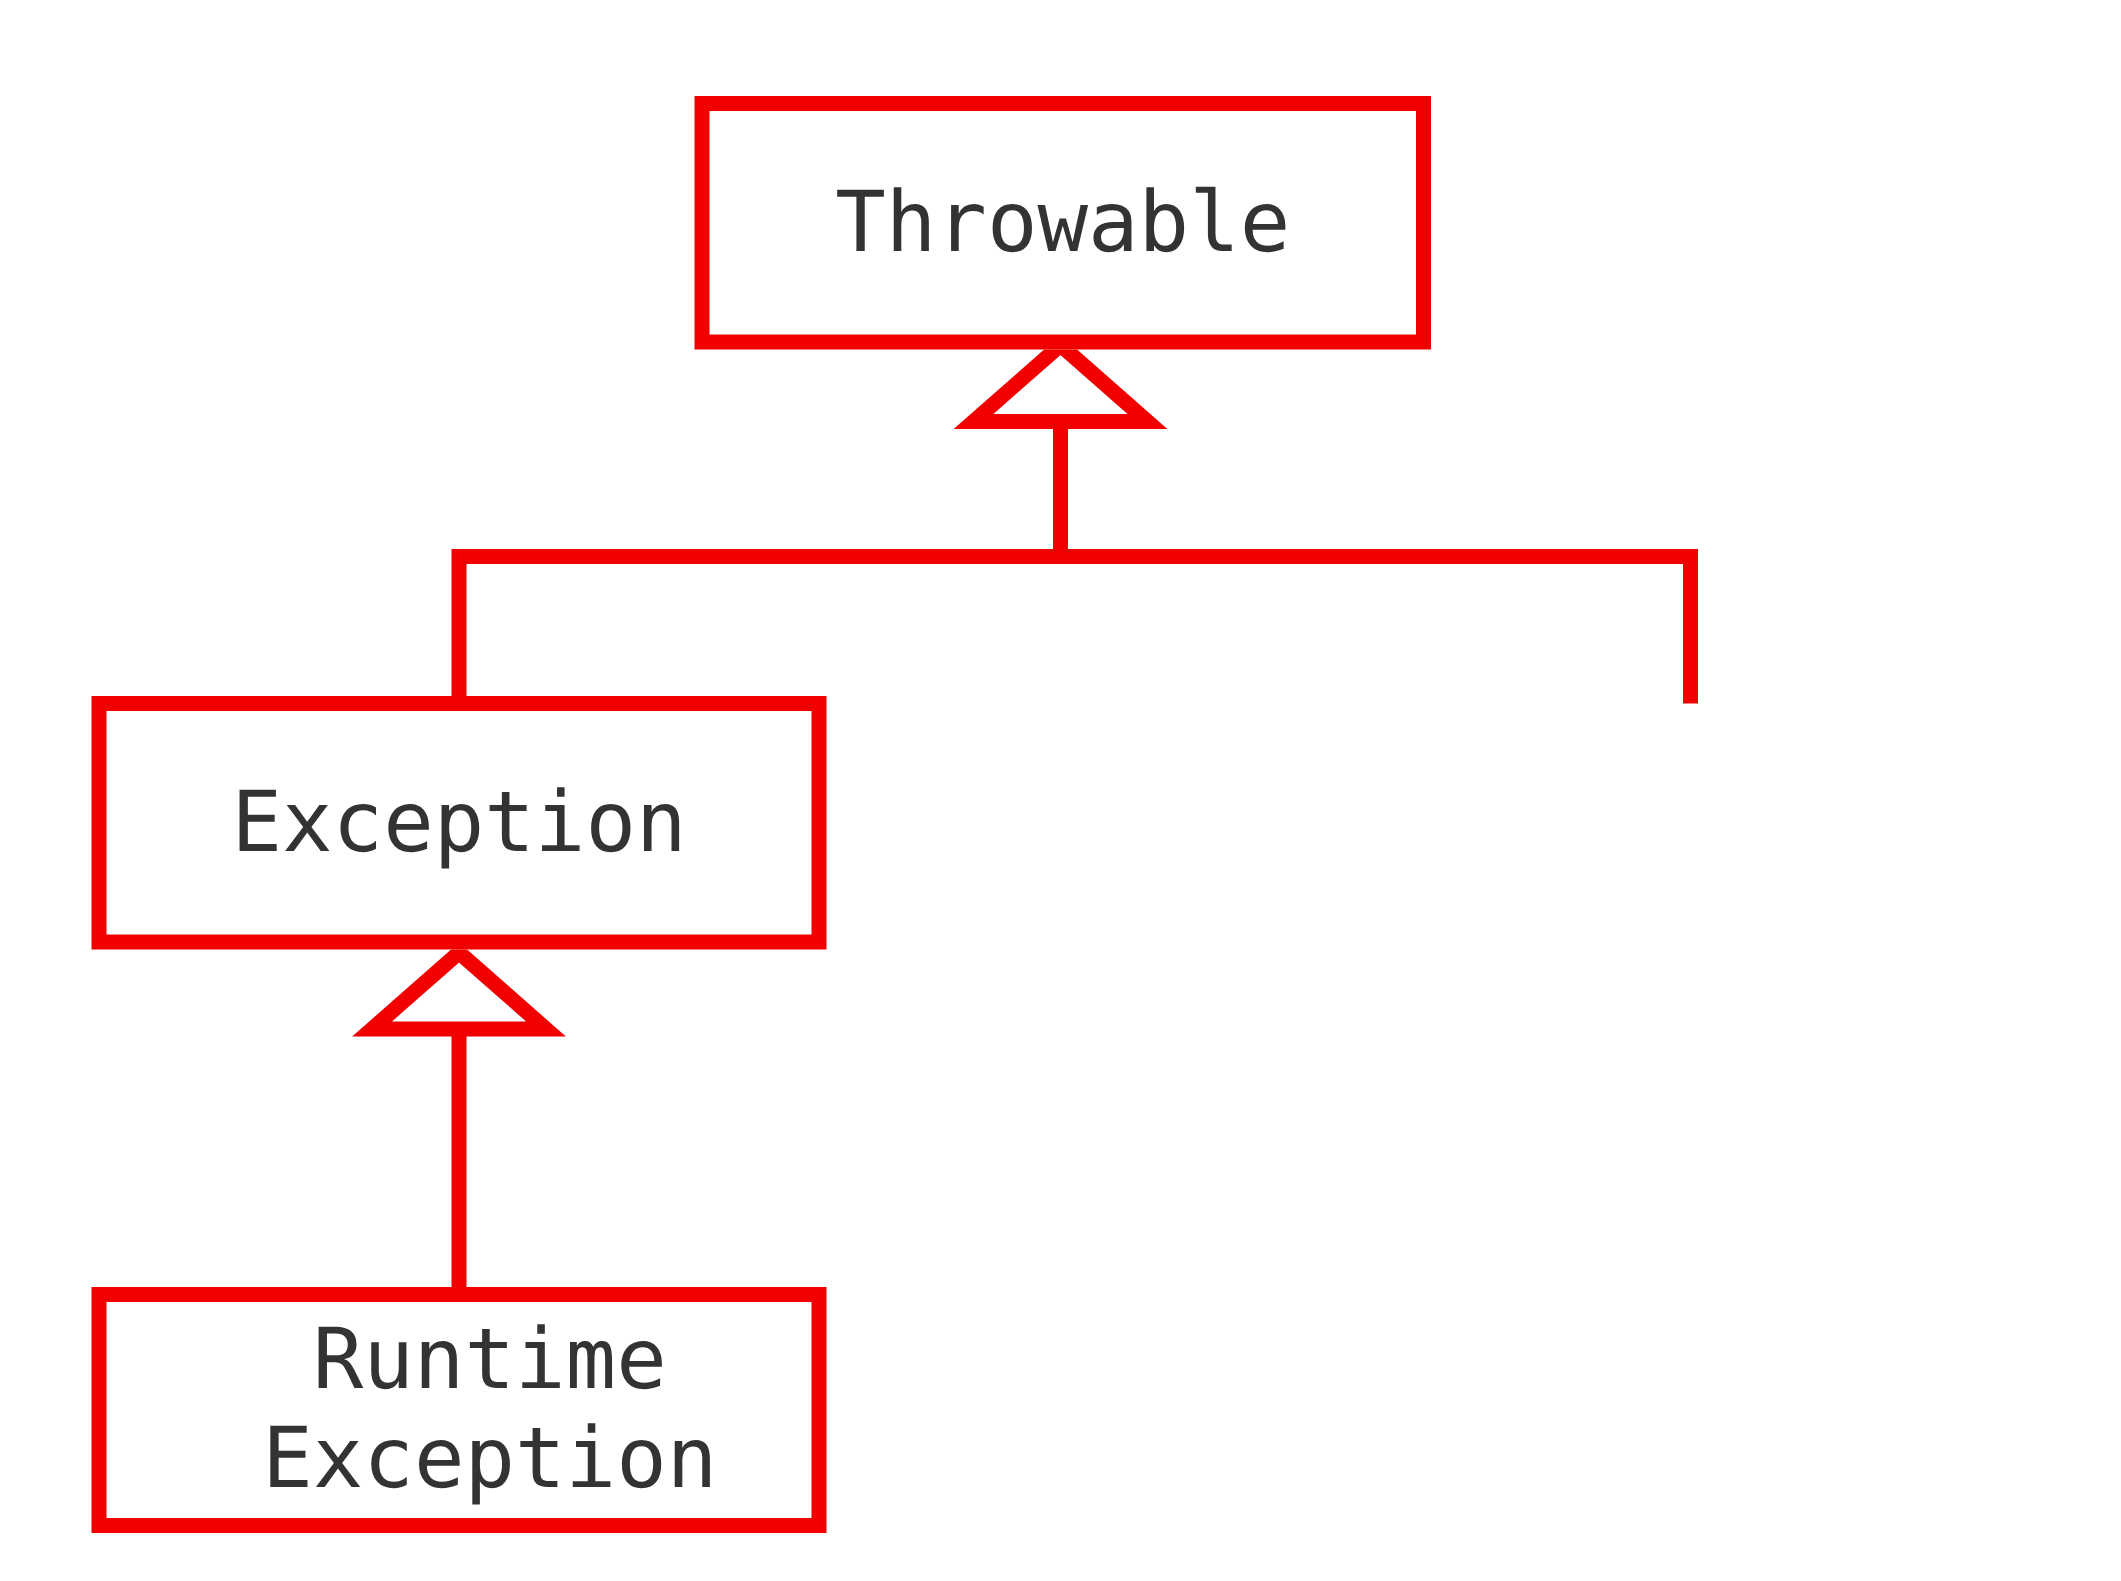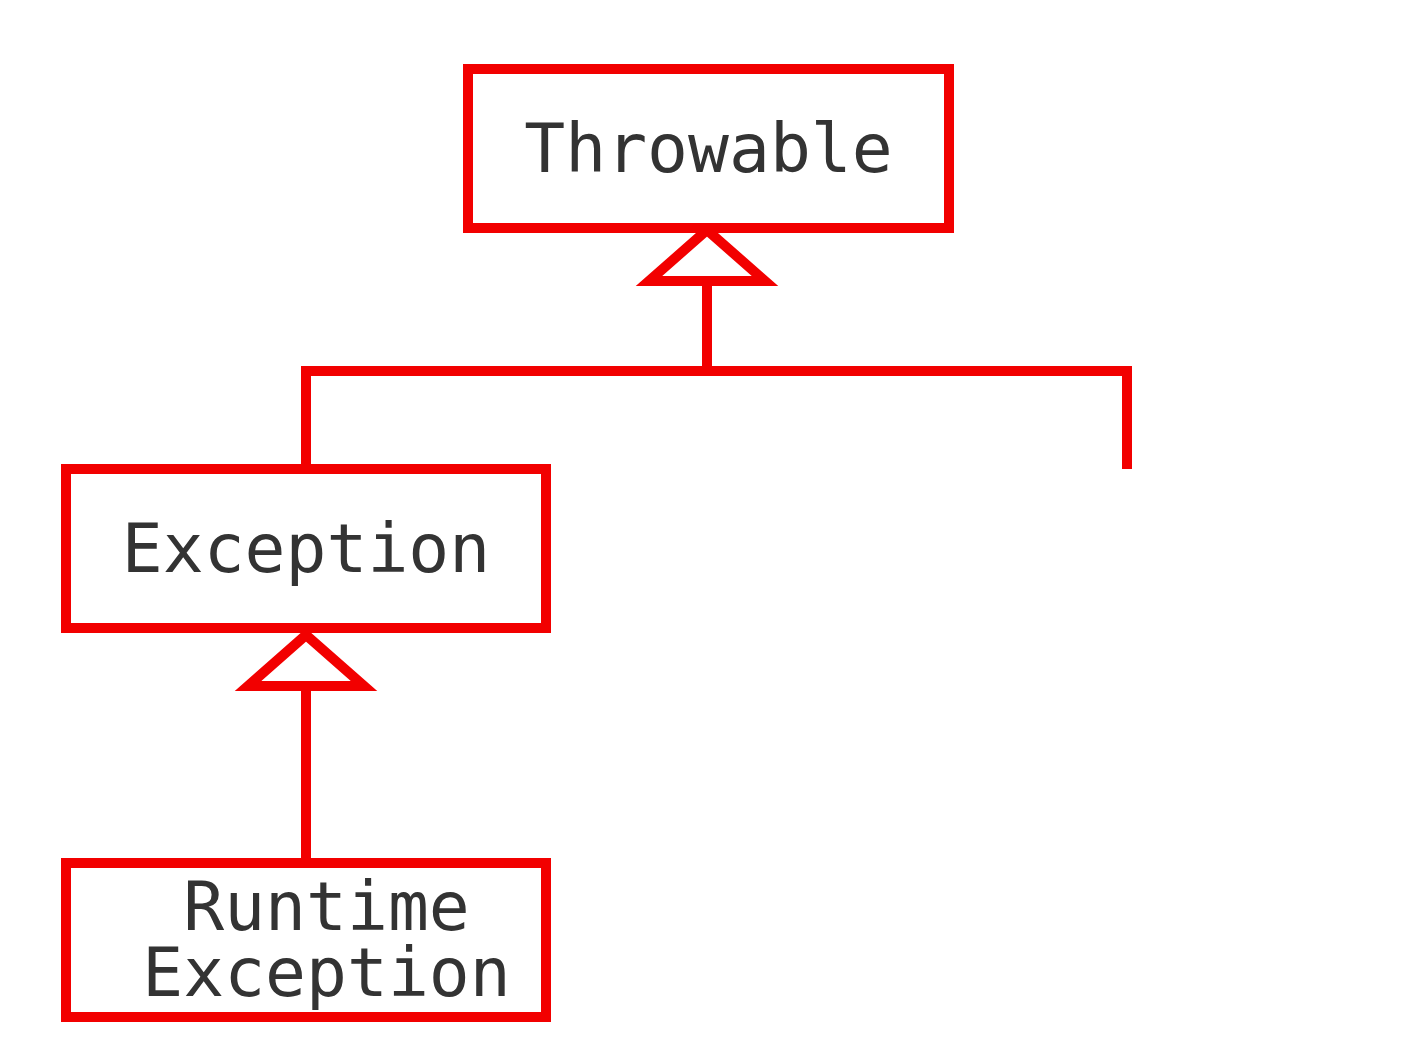--- a/index.html
+++ b/index.html
@@ -28,21 +28,21 @@
     box-sizing: border-box;
     border: 10px solid #f20000;
     background: #ffffff;
     display: flex;
     align-items: center;
     justify-content: center;
     z-index: 1;
   }
   .node-label {
     color: #333333;
-    font-size: 68px;
+    font-size: 56px;
     line-height: 66px;
     text-align: center;
     white-space: pre-line;
     letter-spacing: 0;
   }
   .node-throwable   { left: 463px; top:  64px; width: 491px; height: 169px; }
   .node-exception   { left:  61px; top: 464px; width: 490px; height: 169px; }
   .node-error       { left: 882px; top: 464px; width: 490px; height: 167px; }
   .node-runtime     { left:  61px; top: 858px; width: 490px; height: 164px; padding-left: 41px; }
   .stroke-line { fill: none; stroke: #f20000; stroke-width: 10; }

